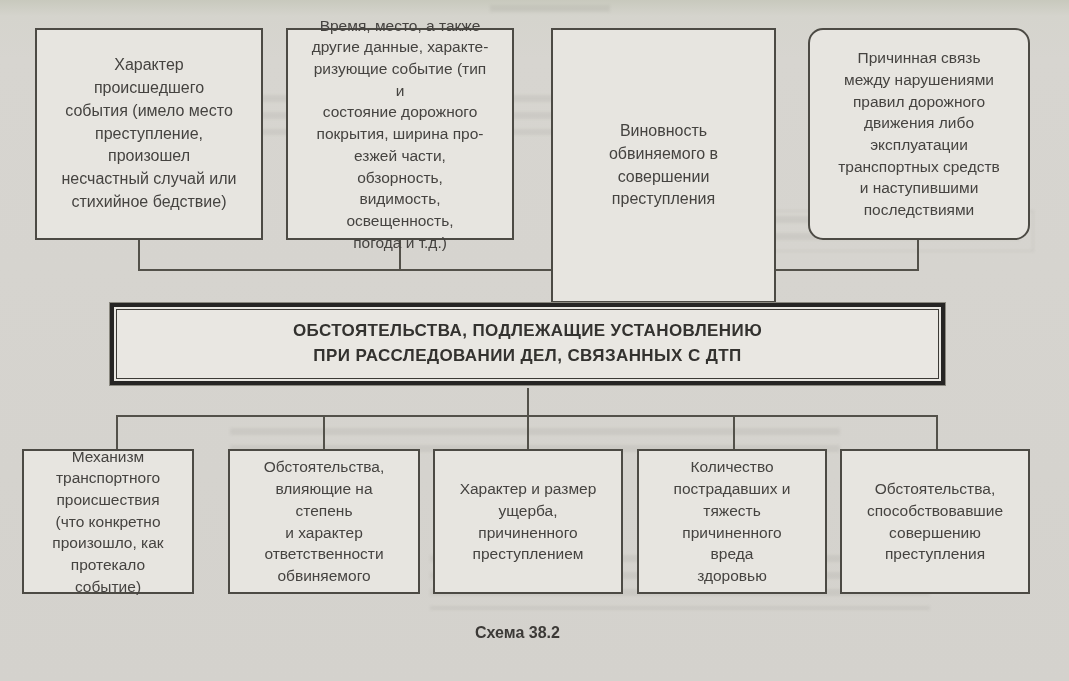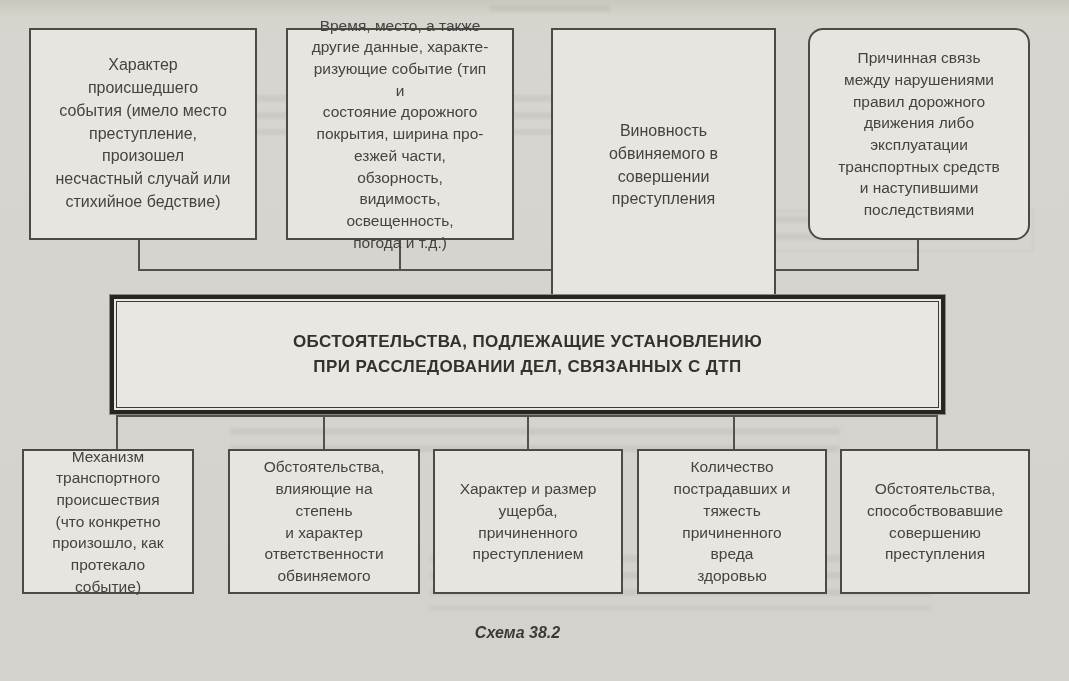--- a/index.html
+++ b/index.html
@@ -32,21 +32,21 @@
     text-align:center;
     font-size:16px;line-height:1.42;
     color:#454340;
     white-space:pre-line;
     padding:4px 23px;
   }
   .box.small{font-size:15.5px;line-height:1.4;}
 
   .title-outer{
     position:absolute;
-    left:110px;top:295px;width:835px;height:119px;
+    left:110px;top:303px;width:835px;height:82px;
     box-sizing:border-box;
     background:#e9e7e2;
     border:4px solid #262524;
     box-shadow:0 0 0 1px #8a887f;
   }
   .title-inner{
     position:absolute;
     left:2px;top:2px;right:2px;bottom:2px;
     border:1px solid #3c3a36;
     display:flex;align-items:center;justify-content:center;
@@ -61,21 +61,20 @@
   .line{position:absolute;background:#53514a;}
   .hline{height:2px;}
   .vline{width:2px;}
 
   .caption{
     position:absolute;
     left:0;right:34px;top:624px;
     text-align:center;
     font-size:16px;font-weight:700;
     color:#3c3a37;
-    font-style:italic;
   }
 </style>
 </head>
 <body>
 
 <div class="page">
 
   <div class="ghost textish" style="left:215px;top:95px;width:470px;height:40px;"></div>
   <div class="ghost outline" style="left:660px;top:210px;width:370px;height:38px;"></div>
   <div class="ghost textish" style="left:660px;top:216px;width:360px;height:26px;"></div>
@@ -90,21 +89,21 @@
   <div class="line vline" style="left:917px;top:238px;height:33px;"></div>
   <div class="line hline" style="left:138px;top:269px;width:781px;"></div>
 
   <div class="line vline" style="left:527px;top:388px;height:61px;"></div>
   <div class="line hline" style="left:116px;top:415px;width:822px;"></div>
   <div class="line vline" style="left:116px;top:415px;height:34px;"></div>
   <div class="line vline" style="left:323px;top:415px;height:34px;"></div>
   <div class="line vline" style="left:733px;top:415px;height:34px;"></div>
   <div class="line vline" style="left:936px;top:415px;height:34px;"></div>
 
-  <div class="box" style="left:29px;top:28px;width:228px;height:212px;">Характер происшедшего
+  <div class="box" style="left:35px;top:28px;width:228px;height:212px;">Характер происшедшего
 события (имело место
 преступление, произошел
 несчастный случай или
 стихийное бедствие)</div>
   <div class="box small" style="left:286px;top:28px;width:228px;height:212px;">Время, место, а также
 другие данные, характе-
 ризующие событие (тип и
 состояние дорожного
 покрытия, ширина про-
 езжей части, обзорность,

